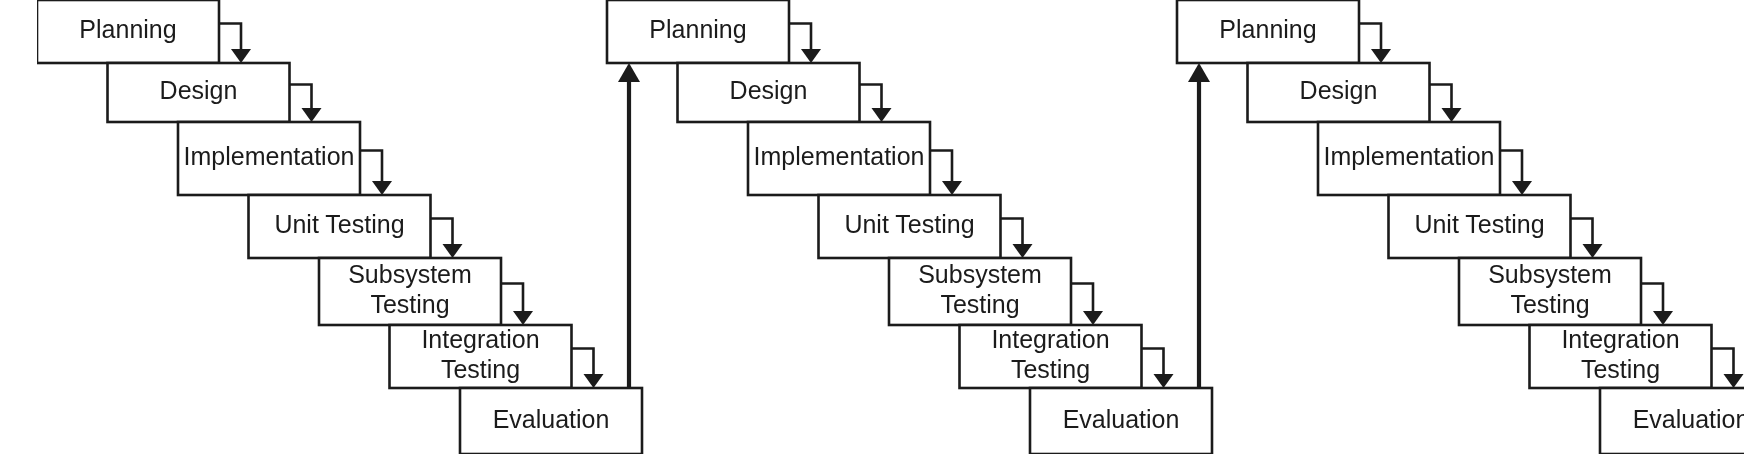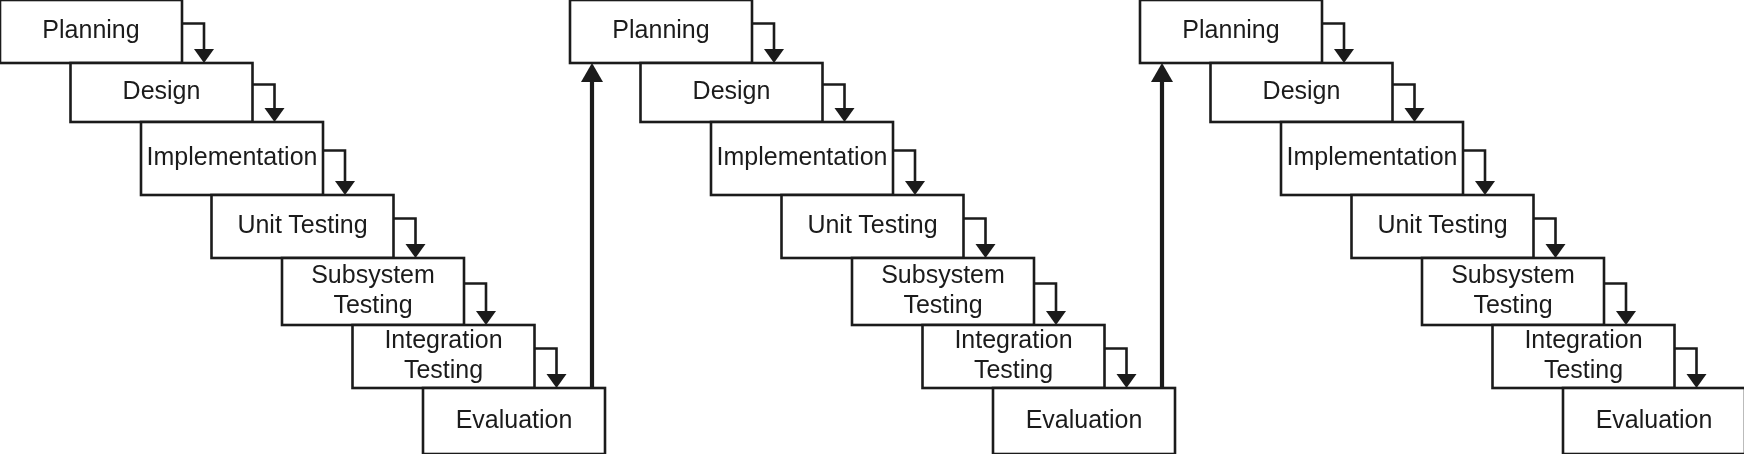--- a/index.html
+++ b/index.html
@@ -11,20 +11,21 @@
     width: 1744px;
     height: 454px;
     overflow: hidden;
     font-family: "Liberation Sans", sans-serif;
   }
   #diagram-root {
     position: relative;
     width: 1548px;
     height: 454px;
     background: #ffffff;
+    margin-left: 37px;
   }
   svg#waterfall-svg {
     display: block;
     width: 1744px;
     height: 454px;
   }
   .phase-box rect {
     fill: #ffffff;
     stroke: #1b1b1b;
     stroke-width: 2.6;

